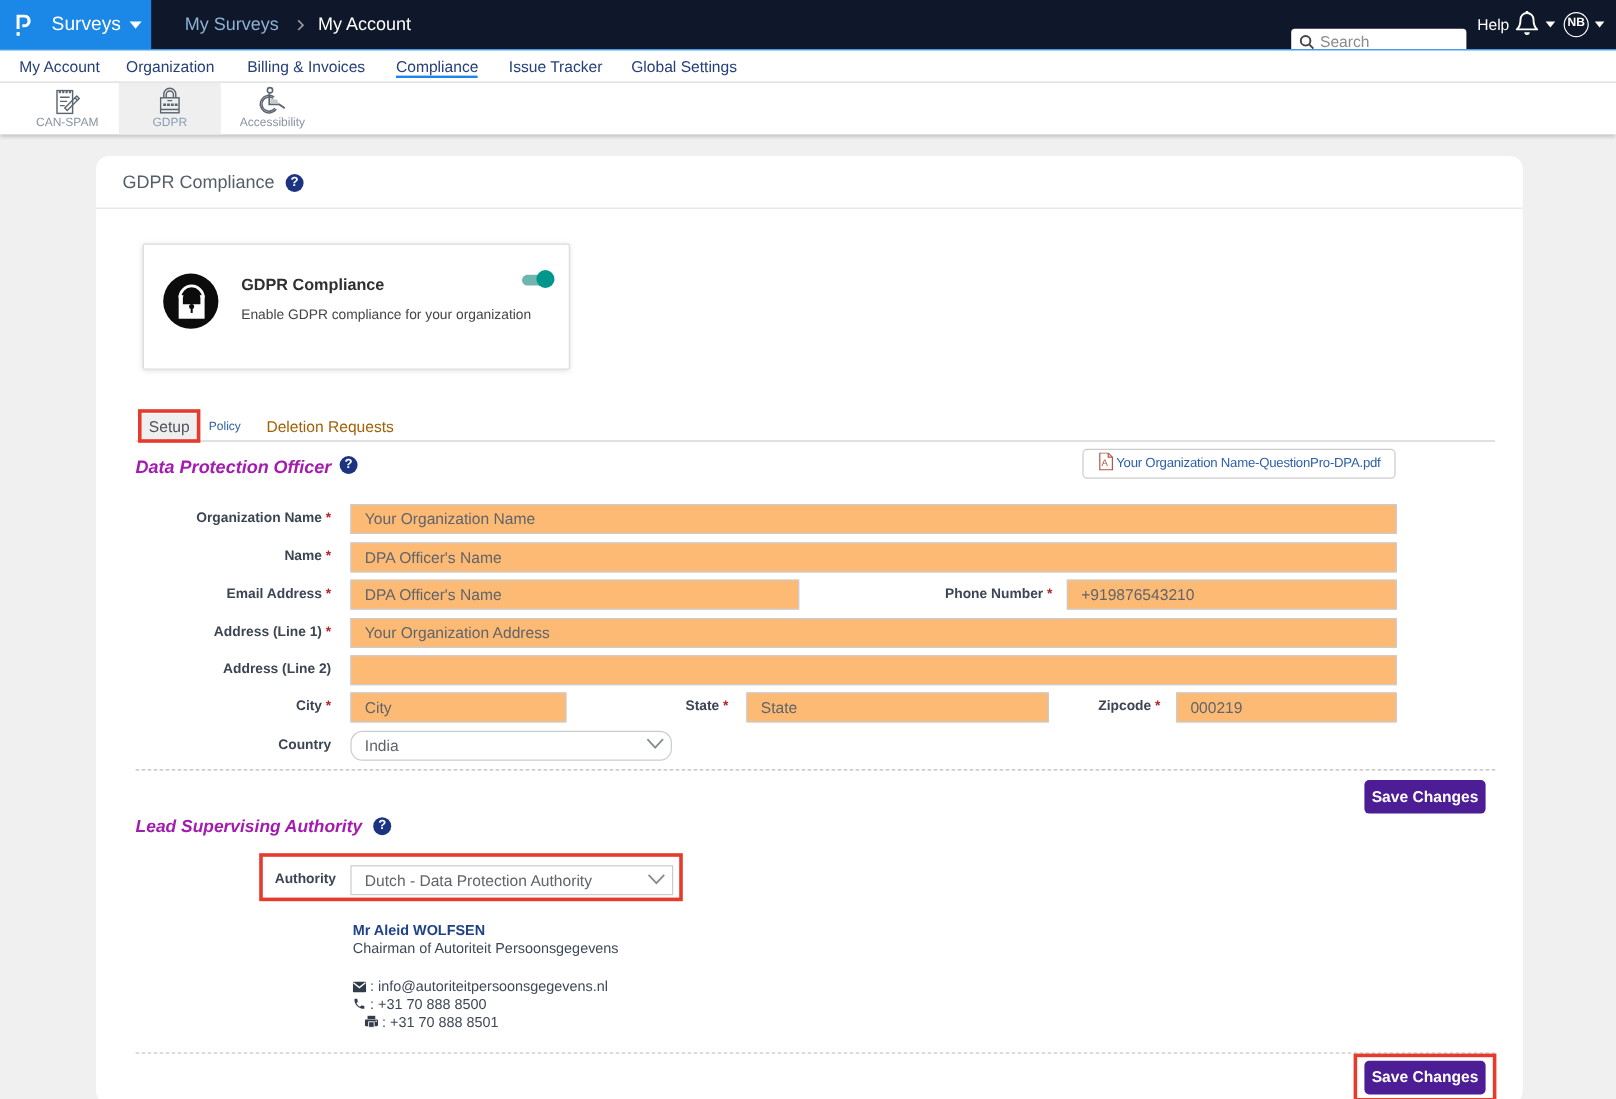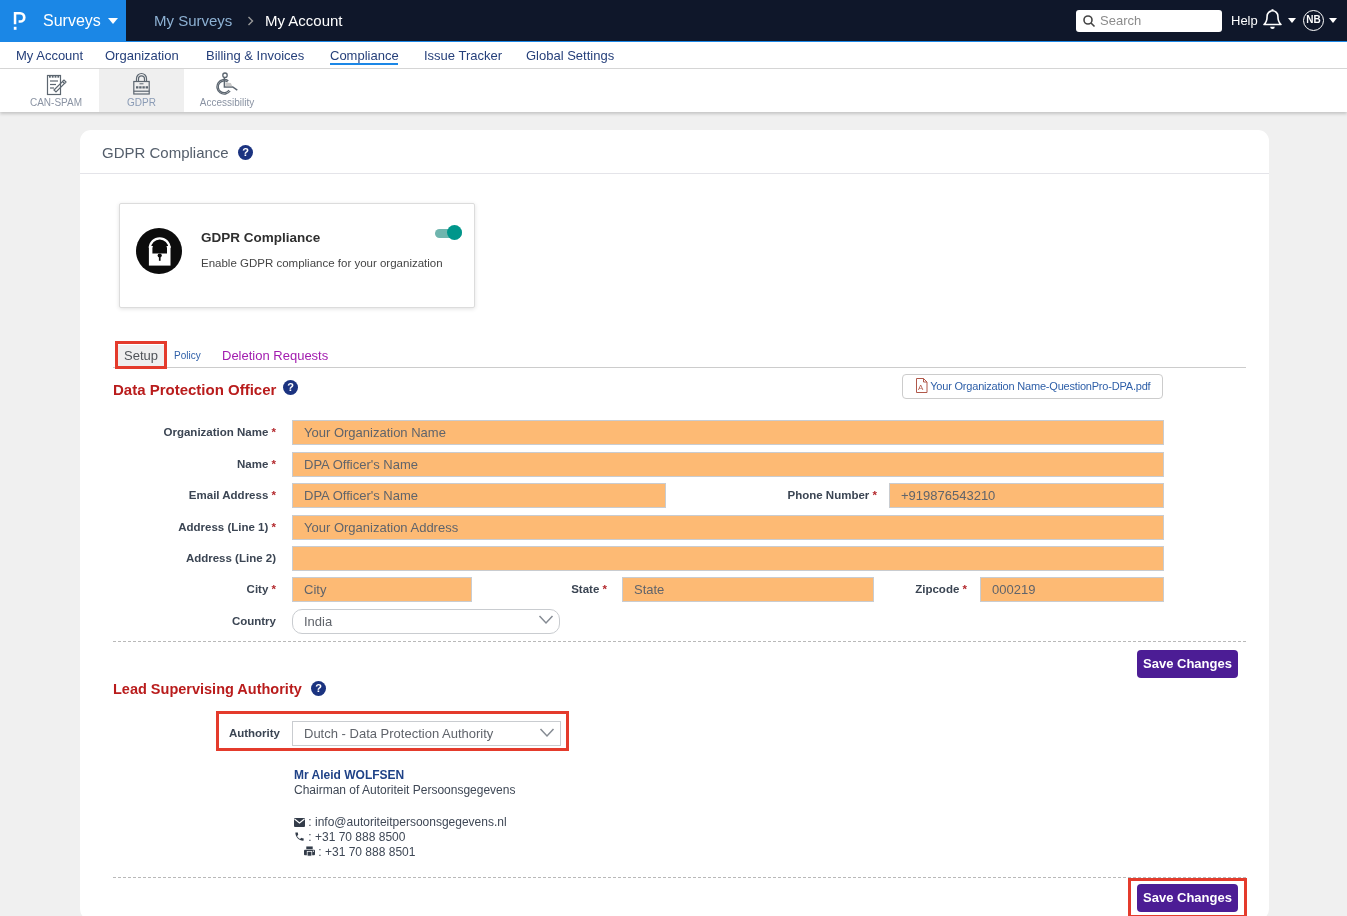--- a/index.html
+++ b/index.html
@@ -8,21 +8,21 @@
   .abs { position:absolute; }
 
   
   #topbar { position:absolute; left:0; top:0; width:1347px; height:41px; background:#0f172a; }
   #logobox { position:absolute; left:0; top:0; width:126px; height:41px; background:#1b87e6; }
   #brandtxt { position:absolute; left:43px; top:0; height:41px; line-height:41px; color:#fff; font-size:16px; }
   .tri { display:inline-block; width:0; height:0; border-left:5px solid transparent; border-right:5px solid transparent; border-top:6px solid #fff; }
   #brandtri { position:absolute; left:108px; top:18px; }
   #crumb1 { position:absolute; left:154px; top:0; height:41px; line-height:42px; color:#8db1d3; font-size:15px; }
   #crumb2 { position:absolute; left:265px; top:0; height:41px; line-height:42px; color:#fff; font-size:15px; font-weight:500; }
-  #searchbox { position:absolute; left:1076px; top:10px; width:146px; height:22px; background:#fff; border-radius:3px; }
+  #searchbox { position:absolute; left:1076px; top:24px; width:146px; height:22px; background:#fff; border-radius:3px; }
   #searchtxt { position:absolute; left:24px; top:0; line-height:22px; font-size:13px; color:#8b8b8b; }
   #helptxt { position:absolute; left:1231px; top:0; height:41px; line-height:41px; color:#fff; font-size:13px; font-weight:500; }
   #belltri { position:absolute; left:1288px; top:18px; border-left:4px solid transparent; border-right:4px solid transparent; border-top:5px solid #fff; }
   #avatar { position:absolute; left:1303px; top:10px; width:21px; height:21px; border:1.5px solid #fff; border-radius:50%; color:#fff; font-size:10px; font-weight:bold; text-align:center; line-height:18px; }
   #avtri { position:absolute; left:1329px; top:18px; border-left:4px solid transparent; border-right:4px solid transparent; border-top:5px solid #fff; }
 
   
   #nav2 { position:absolute; left:0; top:41px; width:1347px; height:28px; background:#fff; border-top:1px solid #1b87e6; border-bottom:1px solid #d7d7d7; }
   .navitem { position:absolute; top:0; height:27px; line-height:27px; font-size:13px; color:#253f7a; font-weight:500; }
 
@@ -44,24 +44,24 @@
   #cardtitle { position:absolute; left:81px; top:26px; font-size:13.5px; font-weight:bold; color:#2f2f2f; }
   #cardsub { position:absolute; left:81px; top:53px; font-size:11.5px; color:#454545; }
   #toggletrack { position:absolute; left:315px; top:25px; width:27px; height:9px; background:#6fb5ae; border-radius:5px; }
   #toggleknob { position:absolute; left:327px; top:21px; width:15px; height:15px; background:#00968b; border-radius:50%; }
 
   
   #tabline { position:absolute; left:33px; top:237px; width:1133px; border-top:1px solid #ccc; }
   #setuptab { position:absolute; left:38px; top:215px; width:46px; height:22px; background:#efefef; color:#4f5358; font-size:13px; text-align:center; line-height:22px; }
   #setupred { position:absolute; left:35px; top:211px; width:52px; height:28px; border:3px solid #e43b2c; }
   #tabpolicy { position:absolute; left:94px; top:215px; height:22px; line-height:22px; font-size:10px; color:#2e5fa8; }
-  #tabdel { position:absolute; left:142px; top:215px; height:22px; line-height:22px; font-size:13px; color:#a21caf; }
-
-  
-  .secH { position:absolute; font-size:15px; font-weight:bold; color:#b91c1c; }
+  #tabdel { position:absolute; left:142px; top:215px; height:22px; line-height:22px; font-size:13px; color:#a16207; }
+
+  
+  .secH { position:absolute; font-size:15px; font-weight:bold; color:#a21caf;font-style:italic; }
 
   
   #pdfbtn { position:absolute; left:822px; top:244px; width:261px; height:25px; border:1px solid #ccc; border-radius:4px; background:#fff; font-size:11px; letter-spacing:-0.2px; color:#2e5fa8; line-height:23px; text-align:center; white-space:nowrap; }
 
   
   .flabel { position:absolute; font-size:11.5px; font-weight:bold; color:#3b4553; text-align:right; line-height:25px; }
   .flabel .req { color:#b3282d; }
   .finput { position:absolute; height:25px; border:1px solid #c9ccd0; background:#fdba74; font-size:13px; color:#60646b; line-height:23px; padding-left:11px; font-family:"Liberation Sans",sans-serif; }
   .fselect { position:absolute; height:25px; border:1px solid #c9ccd0; background:#fff; font-size:13px; color:#60646b; line-height:23px; padding-left:11px; }
 

